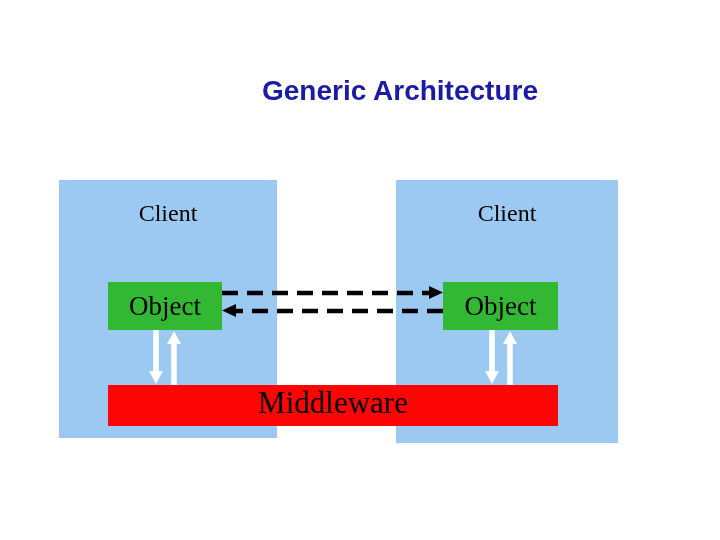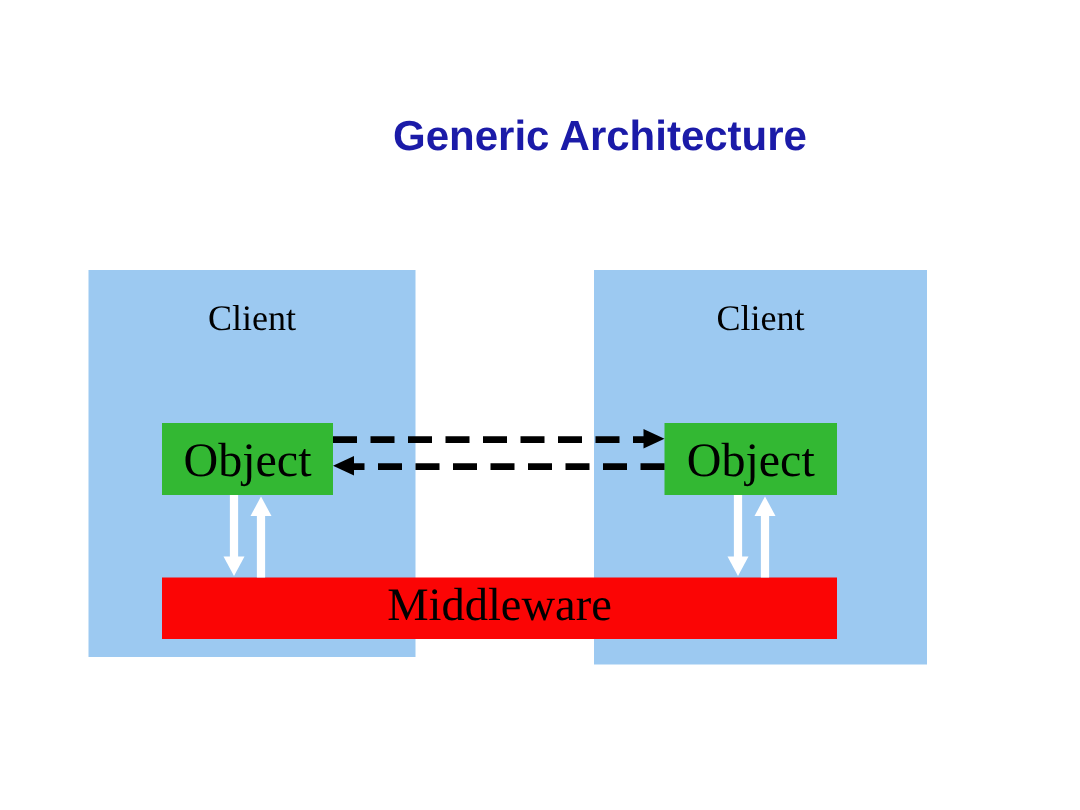--- a/index.html
+++ b/index.html
@@ -55,21 +55,21 @@
     color: var(--diagram-black, #000000);
   }
   .object-box {
     position: absolute;
     top: 282px;
     height: 48px;
     background: var(--object-green, #33b833);
     display: flex;
     align-items: center;
     justify-content: center;
-    font-size: 32px;
+    font-size: 27px;
     color: var(--diagram-black, #000000);
   }
   .object-box.client-object {
     left: 108px;
     width: 114px;
   }
   .object-box.server-object {
     left: 443px;
     width: 115px;
   }

